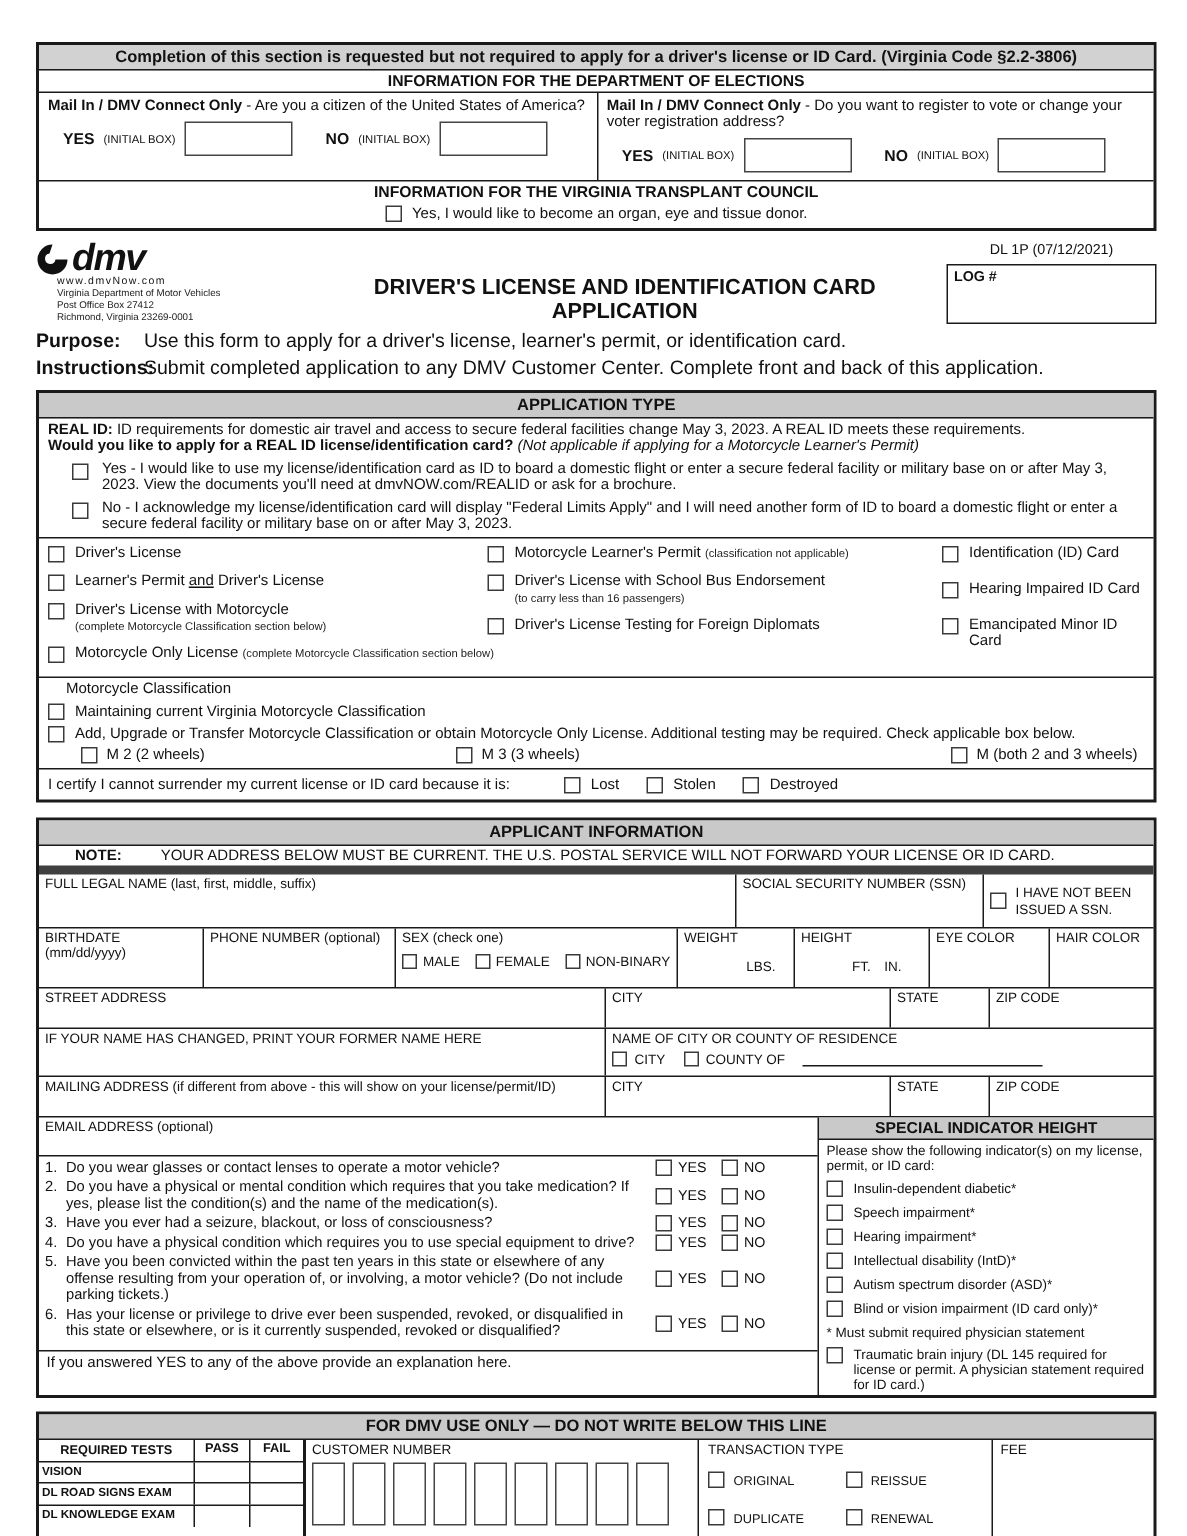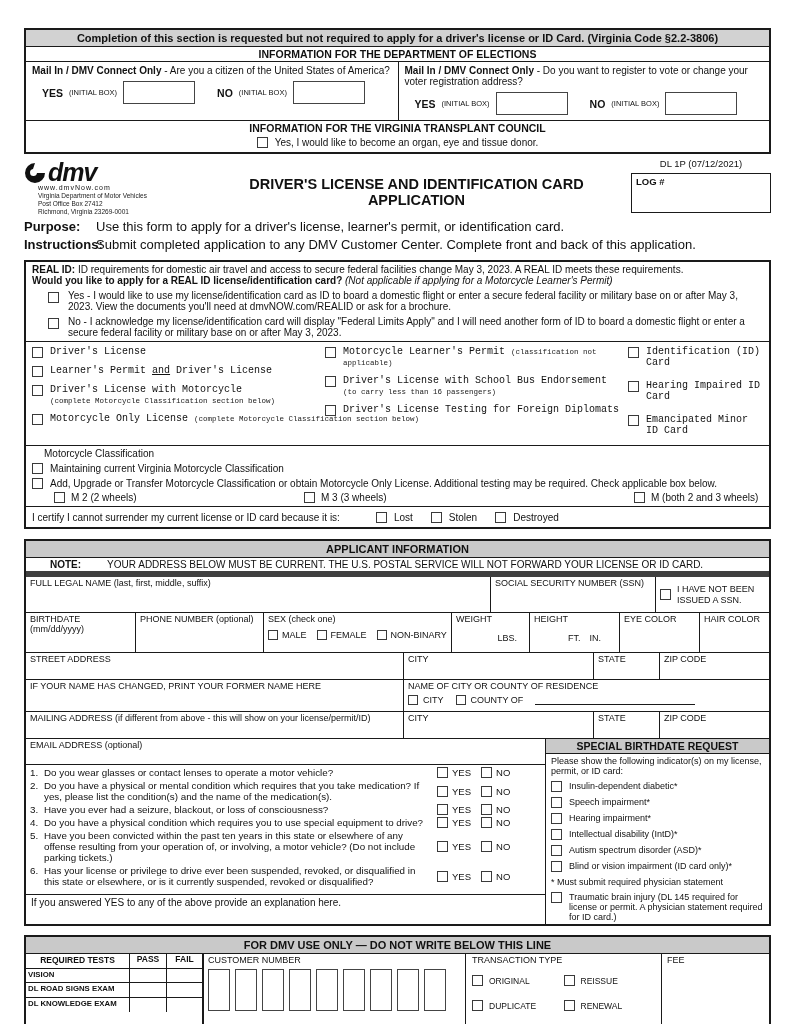--- a/index.html
+++ b/index.html
@@ -23,41 +23,41 @@
   .elect-col { width:50%; padding:3px 6px 5px 6px; font-size:10px; }
   .elect-col + .elect-col { border-left:1px solid #1a1a1a; }
   .initials { display:flex; align-items:center; gap:6px; margin-top:5px; padding-left:10px; }
   .ibox { width:72px; height:23px; border:1px solid #444; background:#fff; }
   .iblab { font-size:7.5px; }
   .ylab { font-weight:bold; font-size:10.5px; }
   .transbar { font-weight:bold; text-align:center; font-size:10.5px; padding:1px 0; }
   .donor-row { display:flex; justify-content:center; align-items:center; gap:7px; font-size:10px; padding:2px 0 4px 0; }
 
   
-  .masthead { display:flex; margin-top:4px; }
+  .masthead { display:flex; margin-top:4px;align-items:flex-end; }
   .logo { width:178px; padding-top:4px; }
   .logo-top { display:flex; align-items:flex-start; gap:2px; }
   .logo-dmv { font-weight:bold; font-style:italic; font-size:25px; letter-spacing:-1px; line-height:20px; }
   .logo-sm { font-size:6.5px; line-height:8px; color:#222; }
   .logo-web { font-size:7px; letter-spacing:1px; margin-left:14px; }
   .logo-lines { margin-left:14px; margin-top:1px; }
   .mh-title { flex:1; text-align:center; font-weight:bold; font-size:14.5px; padding-top:18px; }
   .mh-right { width:140px; }
   .formnum { font-size:9.5px; text-align:center; margin-bottom:4px; }
   .logbox { border:1.5px solid #1a1a1a; height:40px; font-size:9.5px; font-weight:bold; padding:2px 4px; }
   .pi-line { display:flex; font-size:13px; margin-top:3px; }
   .pi-label { font-weight:bold; width:72px; flex:none; }
 
   
   .apptype { margin-top:8px; }
   .at-body { padding:2px 6px 3px 6px; font-size:10px; }
   .at-q { font-size:10px; }
   .optline { display:flex; gap:9px; margin-top:4px; padding-left:16px; padding-right:2px; align-items:flex-start; }
   .optline .cb { margin-top:2px; }
-  .types { display:flex; border-top:1px solid #1a1a1a; padding:4px 6px 2px 6px;font-family:Liberation Mono, monospace; }
+  .types { display:flex; border-top:1px solid #1a1a1a; padding:4px 6px 2px 6px; }
   .tcol1 { width:293px; } .tcol2 { width:303px; } .tcol3 { flex:1; }
   .titem { display:flex; gap:7px; margin-bottom:7px; font-size:10px; align-items:flex-start; }
   .titem .cb { margin-top:1px; }
   .tnote { font-size:7.5px; color:#222; }
   .nowrap { white-space:nowrap; }
   .moto { border-top:1px solid #1a1a1a; padding:2px 6px 3px 6px; font-size:10px; }
   .moto-title { font-weight:normal;margin-left:12px; }
   .moto-item { display:flex; gap:7px; margin-top:4px; align-items:center; }
   .mrow { display:flex; margin-top:3px; padding-left:22px; }
   .mrow .row { gap:6px; }
@@ -189,20 +189,21 @@
   <div class="pi-line">
     <span class="pi-label">Purpose:</span>
     <span>Use this form to apply for a driver's license, learner's permit, or identification card.</span>
   </div>
   <div class="pi-line">
     <span class="pi-label">Instructions:</span>
     <span>Submit completed application to any DMV Customer Center. Complete front and back of this application.</span>
   </div>
 
   <div class="box2 apptype">
+    <div class="graybar">APPLICATION TYPE</div>
     <div class="at-body">
       <div class="at-q"><b>REAL ID:</b><span> ID requirements for domestic air travel and access to secure federal facilities change May 3, 2023. A REAL ID meets these requirements.</span></div>
       <div class="at-q"><b>Would you like to apply for a REAL ID license/identification card? </b><i>(Not applicable if applying for a Motorcycle Learner's Permit)</i></div>
       <div class="optline">
         <span class="cb"></span>
         <span>Yes - I would like to use my license/identification card as ID to board a domestic flight or enter a secure federal facility or military base on or after May 3, 2023. View the documents you'll need at dmvNOW.com/REALID or ask for a brochure.</span>
       </div>
       <div class="optline">
         <span class="cb"></span>
         <span>No - I acknowledge my license/identification card will display "Federal Limits Apply" and I will need another form of ID to board a domestic flight or enter a secure federal facility or military base on or after May 3, 2023.</span>
@@ -474,21 +475,21 @@
                     <span class="cb"></span>
                     <span>NO</span>
                   </div>
                 </div>
           </div>
         </div>
         <div class="explain"><span>If you answered YES to any of the above provide an explanation here.</span></div>
       </div>
 
       <div class="sir">
-        <div class="sir-head">SPECIAL BIRTHDATE REQUEST</div>
+        <div class="sir-head">SPECIAL INDICATOR HEIGHT</div>
         <div class="sir-body">
           <div>Please show the following indicator(s) on my license, permit, or ID card:</div>
           <div class="sir-item">
                 <span class="cb"></span>
                 <span>Insulin-dependent diabetic*</span>
               </div>
           <div class="sir-item">
                 <span class="cb"></span>
                 <span>Speech impairment*</span>
               </div>

